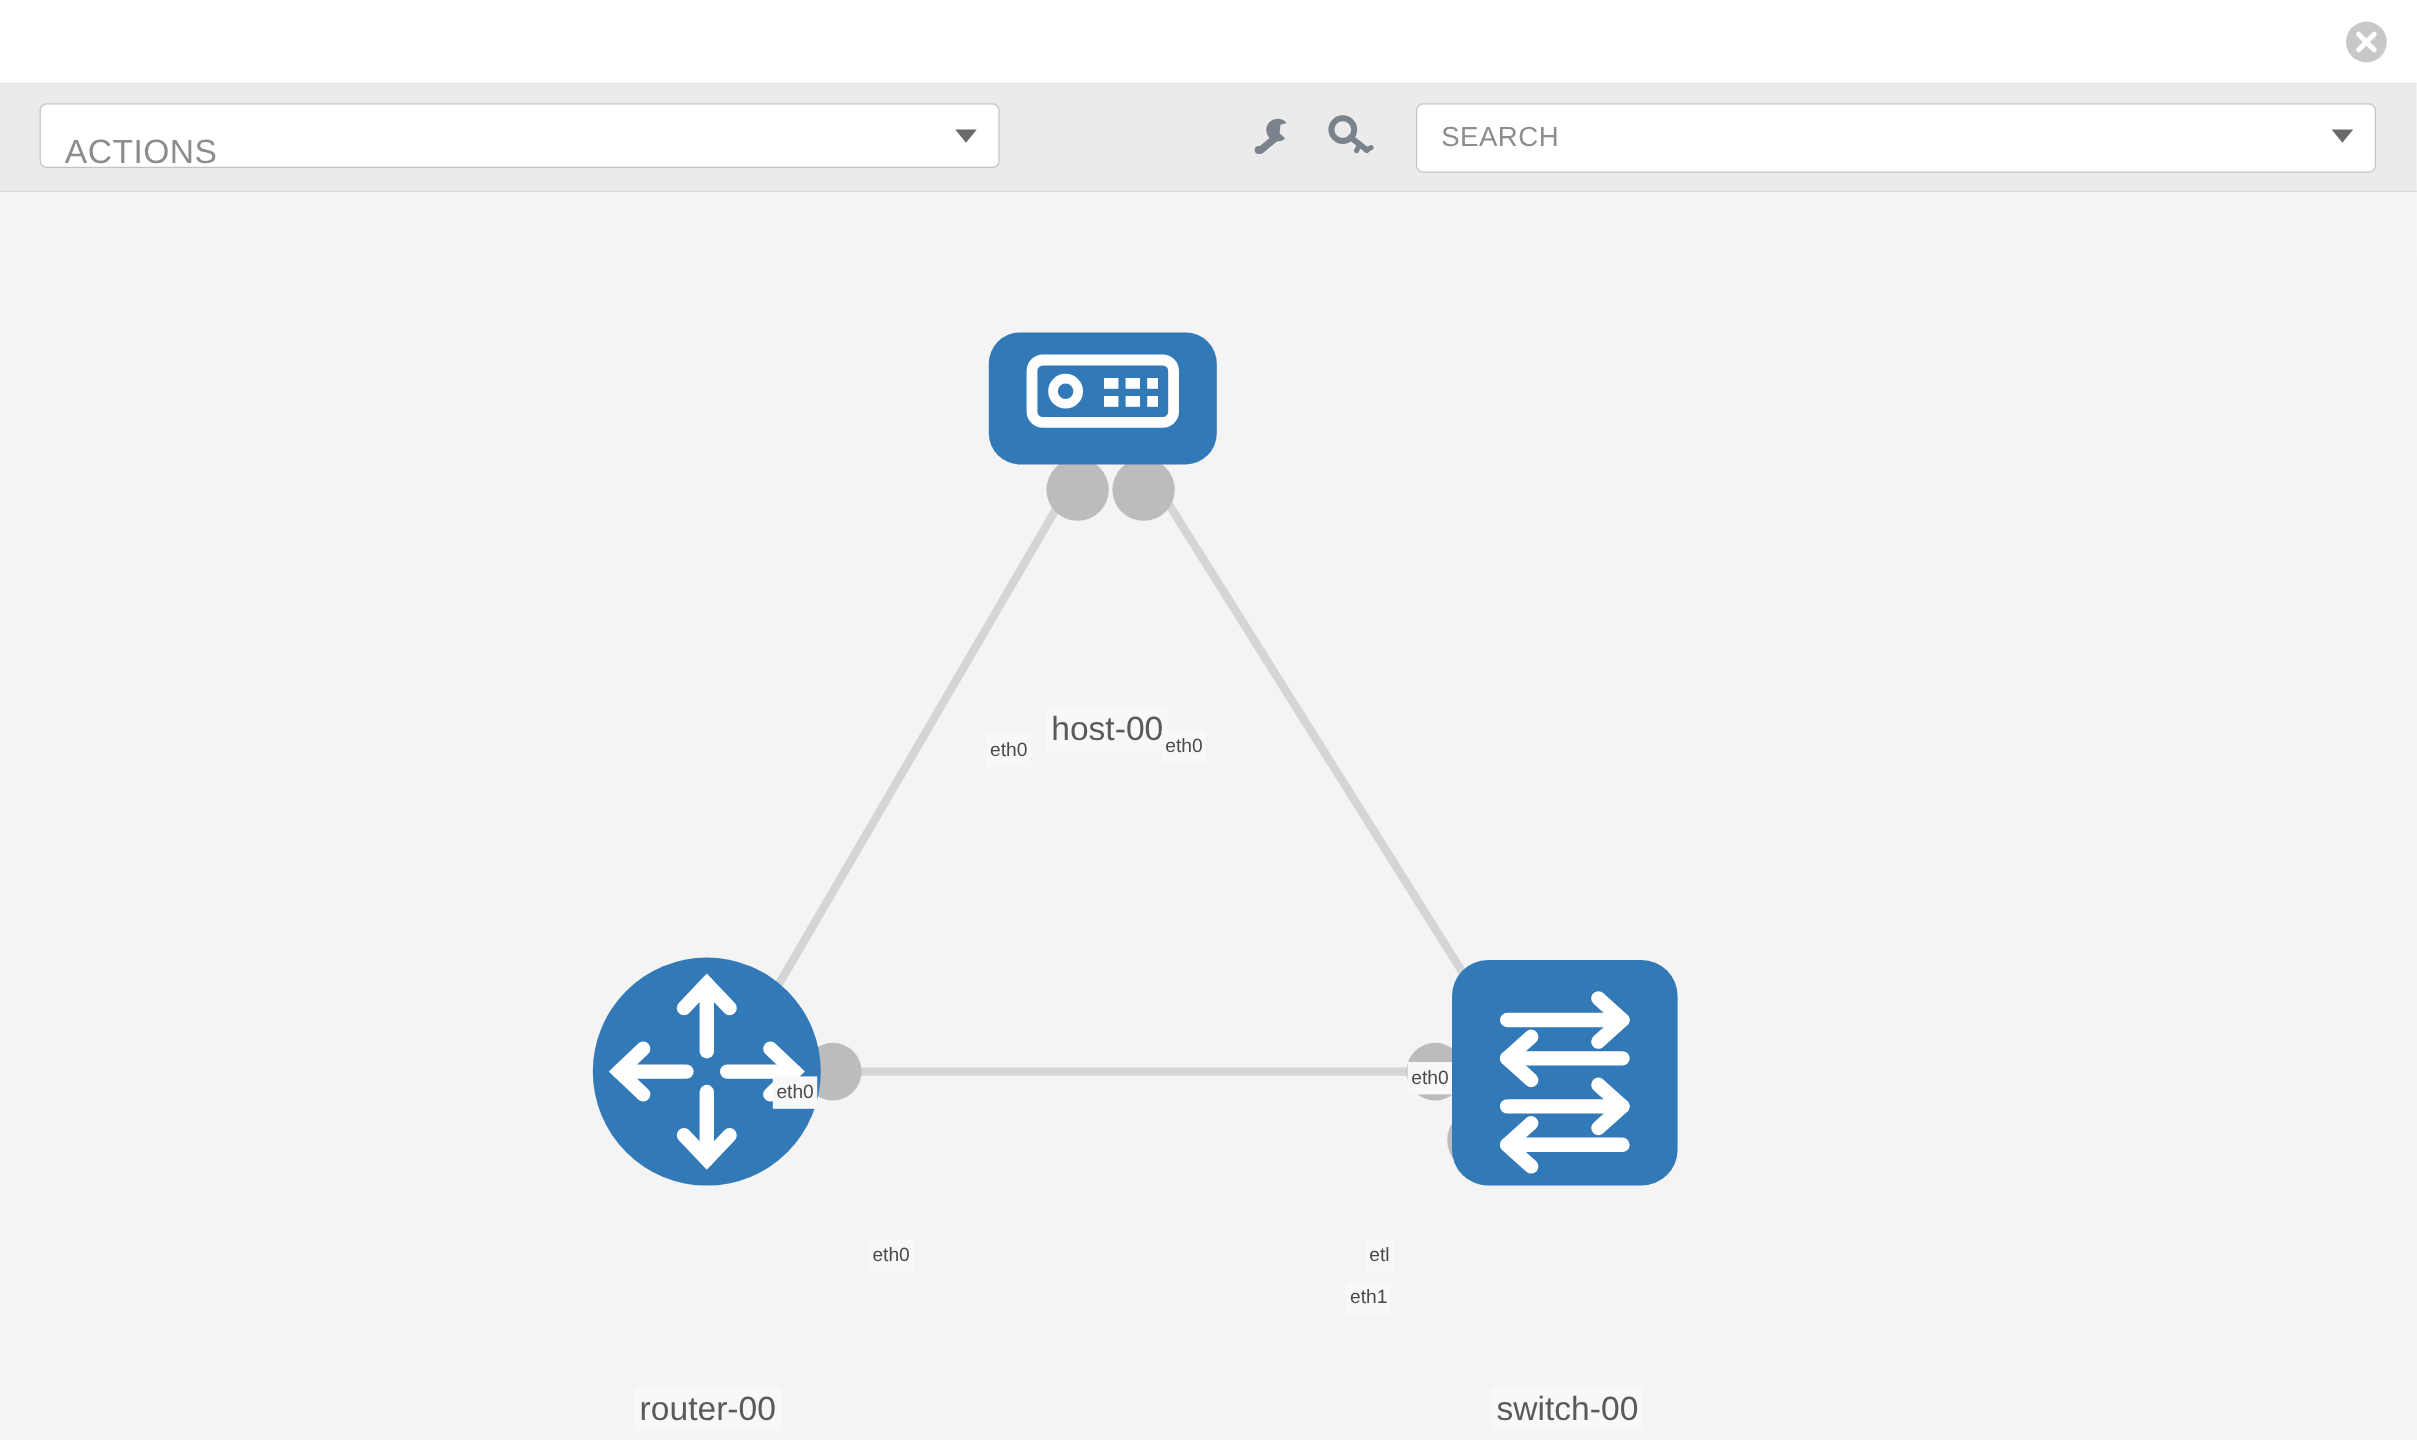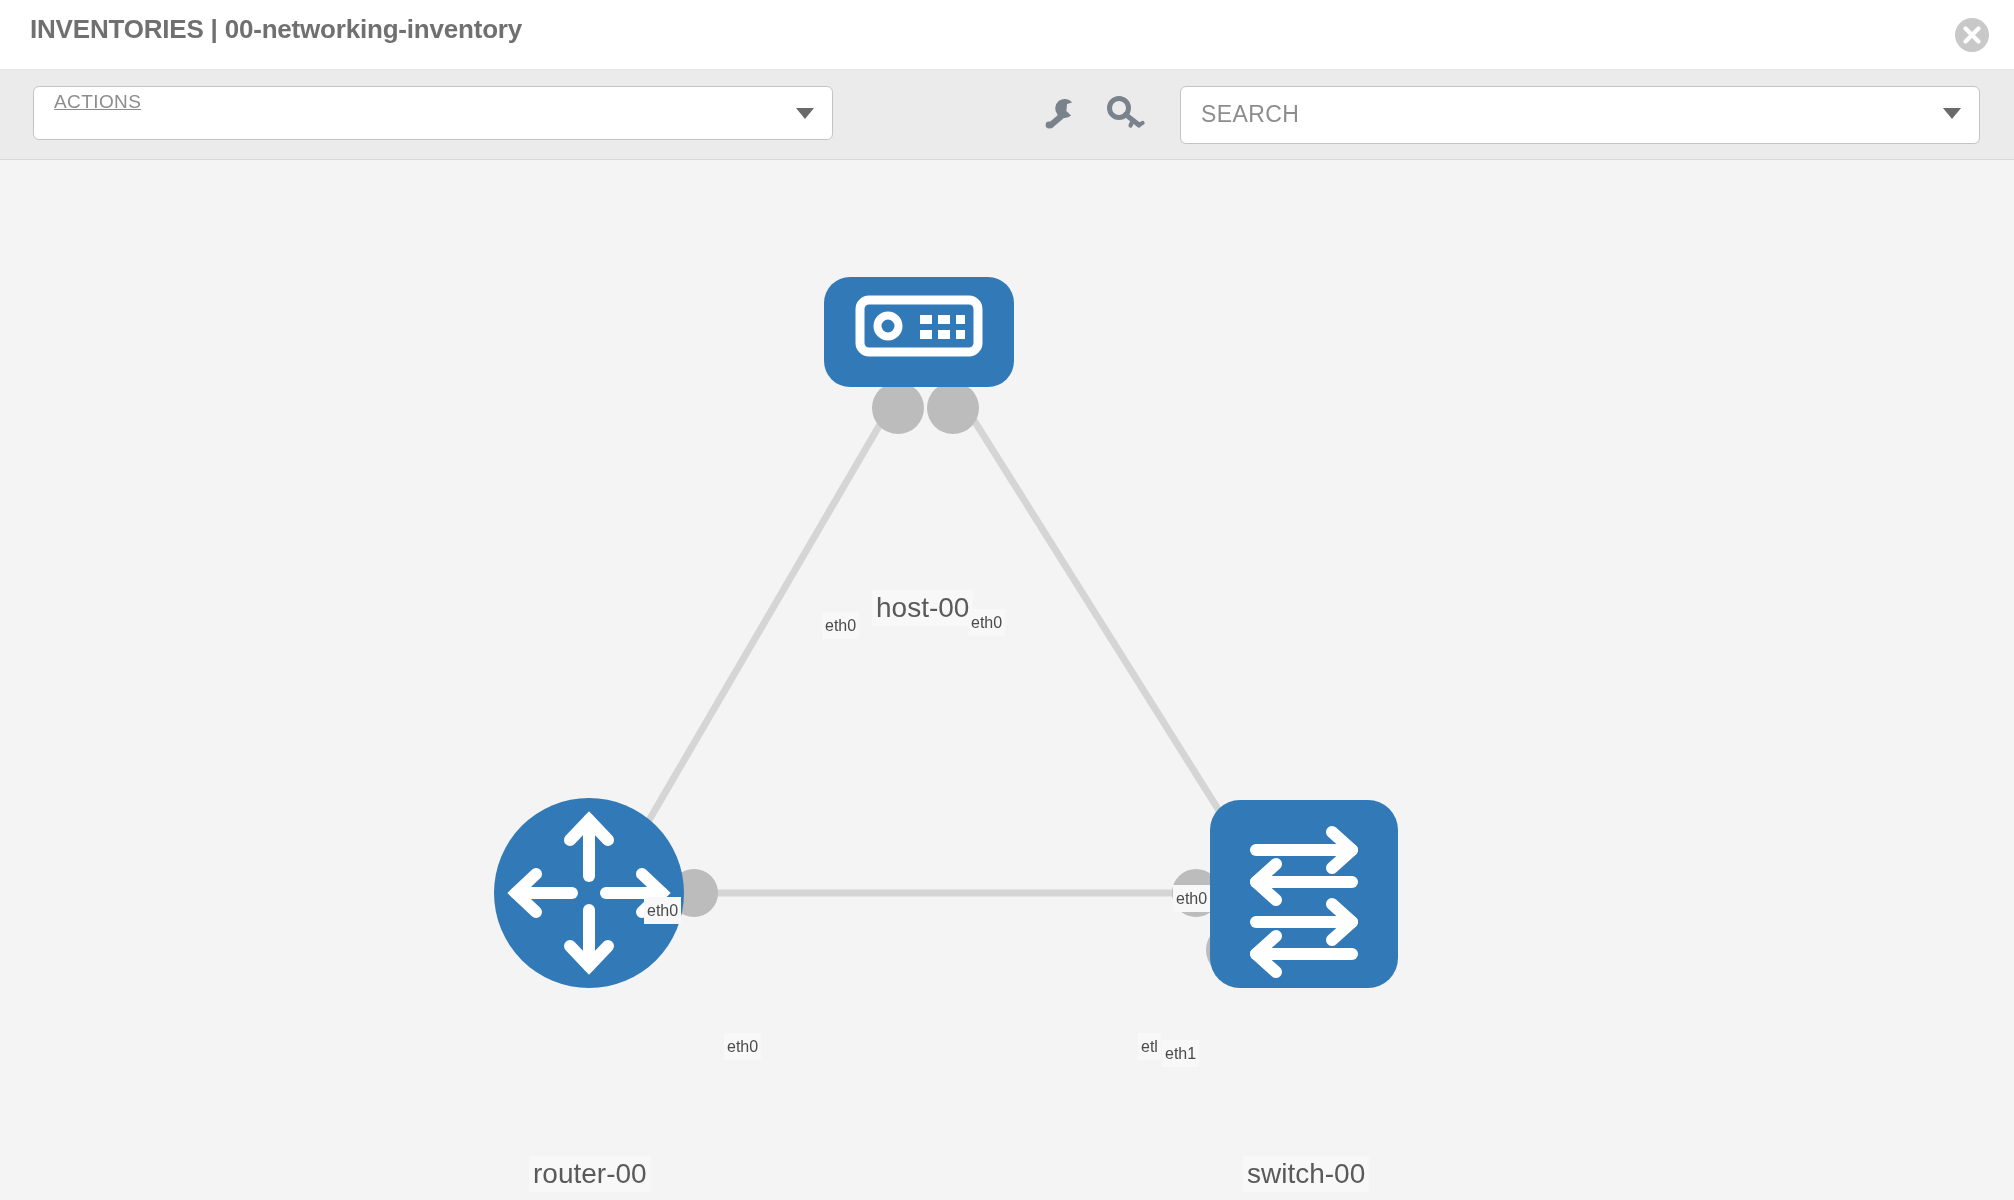--- a/index.html
+++ b/index.html
@@ -66,25 +66,24 @@
     height: 54px;
     background: #ffffff;
     border: 1px solid #c4c4c4;
     border-radius: 6px;
     box-sizing: border-box;
     cursor: pointer;
   }
   .actions-select .sel-label {
     position: absolute;
     left: 20px;
-    top: 4px;
-    font-size: 19px;
+    top: 24px;
+    font-size: 28px;
     color: #8d8d8d;
     letter-spacing: 0.4px;
-    text-decoration: underline;
   }
   .caret {
     position: absolute;
     right: 18px;
     top: 21px;
     width: 0; height: 0;
     border-left: 9px solid transparent;
     border-right: 9px solid transparent;
     border-top: 11px solid #6a6a6a;
   }
@@ -154,21 +153,20 @@
     padding: 1px 3px;
     white-space: nowrap;
   }
 </style>
 </head>
 <body>
 
 <div id="app">
 
   <div class="header">
-    <div class="page-title">INVENTORIES | 00-networking-inventory</div>
     <div class="close-btn">
       <svg width="38" height="38" viewBox="0 0 38 38">
         <circle cx="19" cy="19" r="17" fill="#c8c8c8"></circle>
         <path d="M12.5 12.5 L25.5 25.5 M25.5 12.5 L12.5 25.5" stroke="#ffffff" stroke-width="4.2" stroke-linecap="round"></path>
       </svg>
     </div>
   </div>
 
   <div class="toolbar">
 
@@ -267,16 +265,16 @@
 
     <div class="if-label" style="left:822px; top:452px;">eth0</div>
     <div class="if-label" style="left:968px; top:449px;">eth0</div>
 
     <div class="if-label" style="left:644px; top:737px;">eth0</div>
     <div class="if-label" style="left:1173px; top:725px;">eth0</div>
 
     <div class="if-label" style="left:724px; top:873px;">eth0</div>
 
     <div class="if-label" style="left:1097px; top:873px;margin-left:41px;">etl</div>
-    <div class="if-label" style="left:1122px; top:880px;margin-left:40px;">eth1</div>
+    <div class="if-label" style="left:1122px; top:908px;">eth1</div>
 
   </div>
 </div>
 
 </body></html>

